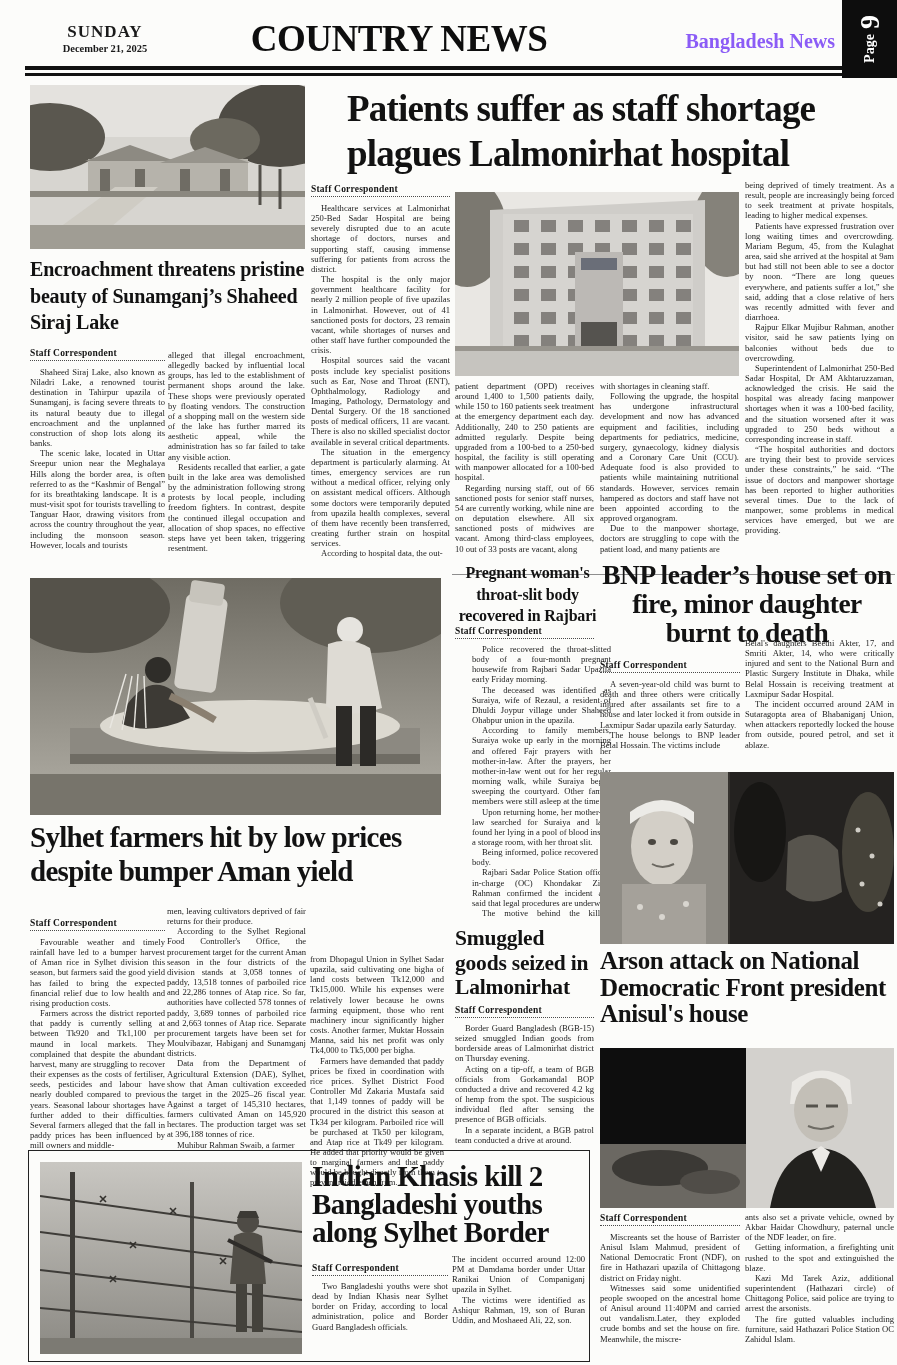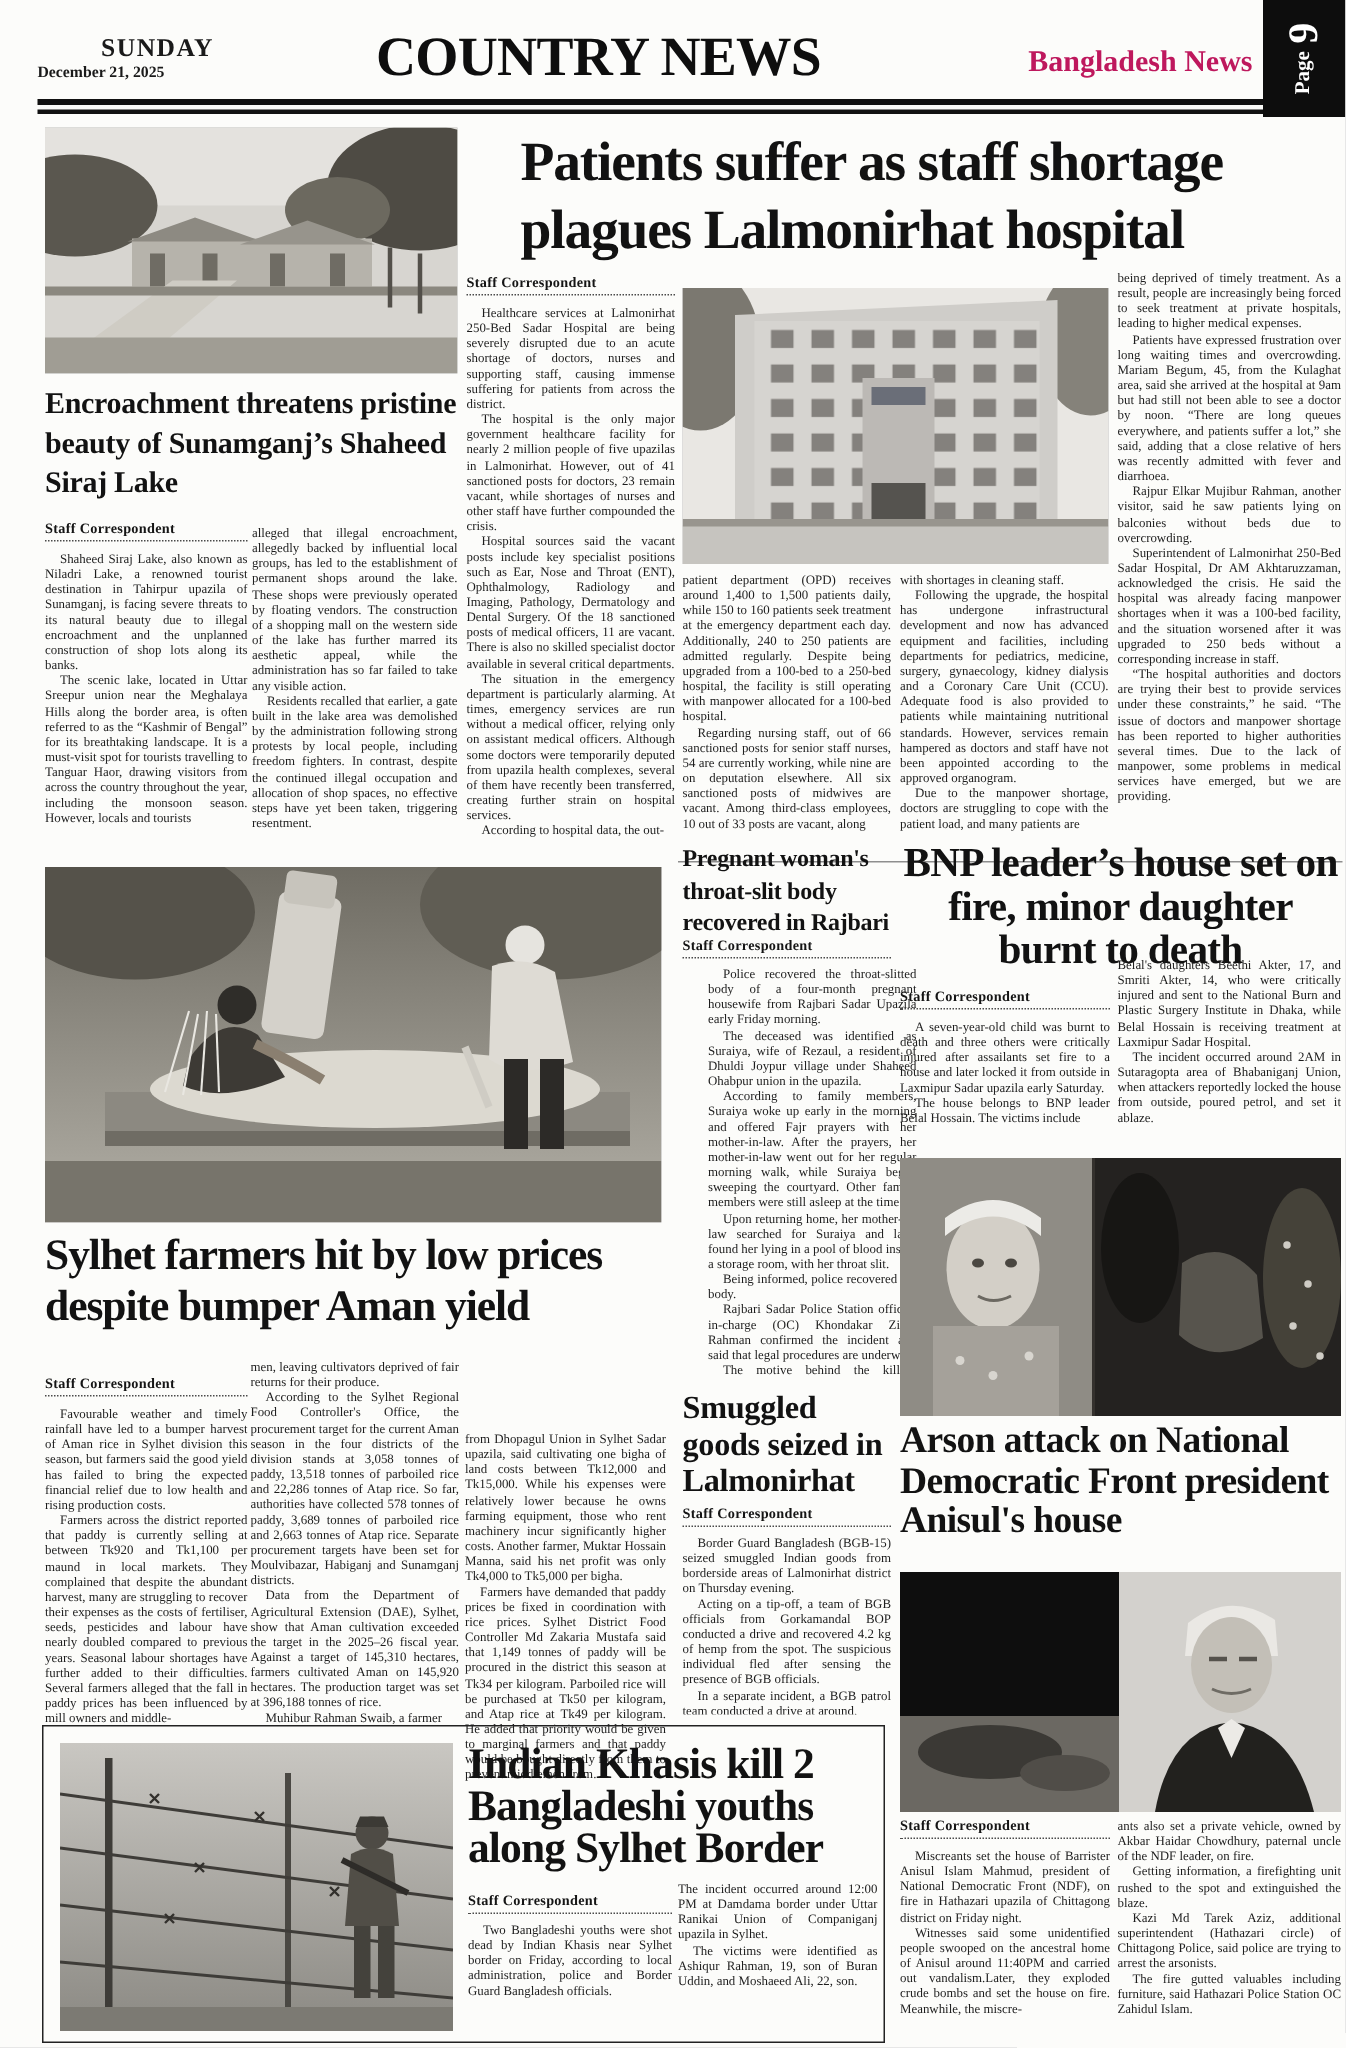--- a/index.html
+++ b/index.html
@@ -4,38 +4,38 @@
 <style>
   html,body { margin:0; padding:0; background:#d8d8d8; }
   .page {
     position:relative; width:897px; height:1365px; margin:0 auto;
     background:#fcfcfa; overflow:hidden;
     font-family:"Liberation Serif", serif; color:#1a1a1a;
   }
   .abs { position:absolute; }
   
   .hdr-day { font-weight:bold; font-size:17px; letter-spacing:1px; text-align:center; }
-  .hdr-date { font-weight:bold; font-size:10.5px; }
+  .hdr-date { font-weight:bold; font-size:10.5px; text-align:center; }
   .masthead { font-weight:bold; font-size:37px; letter-spacing:-0.5px; text-align:center; color:#0e0e0e; }
-  .brand { font-weight:bold; font-size:20px; text-align:right; color:#be185d; }
+  .brand { font-weight:bold; font-size:20px; text-align:right; color:#8b5cf6; }
   .rule { background:#111; }
   .pagebox { background:#0d0d0d; display:flex; align-items:center; justify-content:center; }
   .pagebox-inner { transform:rotate(-90deg); display:flex; align-items:center; gap:5px; white-space:nowrap; }
   .pword { color:#fff; font-weight:bold; font-size:14px; }
   .pnum  { color:#fff; font-weight:bold; font-size:28px; line-height:1; }
   
   .hl { font-weight:bold; color:#121212; margin:0; }
   .hl-xl  { font-size:37px; line-height:45px; letter-spacing:-0.8px;margin-left:36px; }
   .hl-lake{ font-size:20px; line-height:26.5px; letter-spacing:-0.2px; }
   .hl-farm{ font-size:29px; line-height:34px; letter-spacing:-0.7px; }
   .hl-bnp { font-size:27.5px; line-height:29px; letter-spacing:-0.5px;text-align:center; }
   .hl-ars { font-size:25px; line-height:26.5px; letter-spacing:-0.4px; }
   .hl-bor { font-size:29px; line-height:28px; letter-spacing:-0.6px; }
   .hl-sm  { font-size:21.5px; line-height:24.5px; letter-spacing:-0.2px; }
-  .hl-raj { font-size:16px; line-height:21.5px; letter-spacing:-0.2px; }
+  .hl-raj { font-size:16px; line-height:21.5px; letter-spacing:-0.2px;text-align:center; }
   .byline {
     font-weight:bold; font-size:9.5px; letter-spacing:0.2px;
     border-bottom:1.5px dotted #4a4a4a; padding-bottom:2px; color:#151515;
   }
   .coltext { text-align:justify; font-size:8.6px; line-height:10.15px; color:#1d1d1d; overflow:hidden; }
   .coltext p { margin:0; text-indent:10px; }
   .coltext.cont p:first-child { text-indent:0; }
   .hrule { background:#8e8e8e; }
   .photo { overflow:hidden; background:#bbb; }
   .photo svg { display:block; width:100%; height:100%; }

